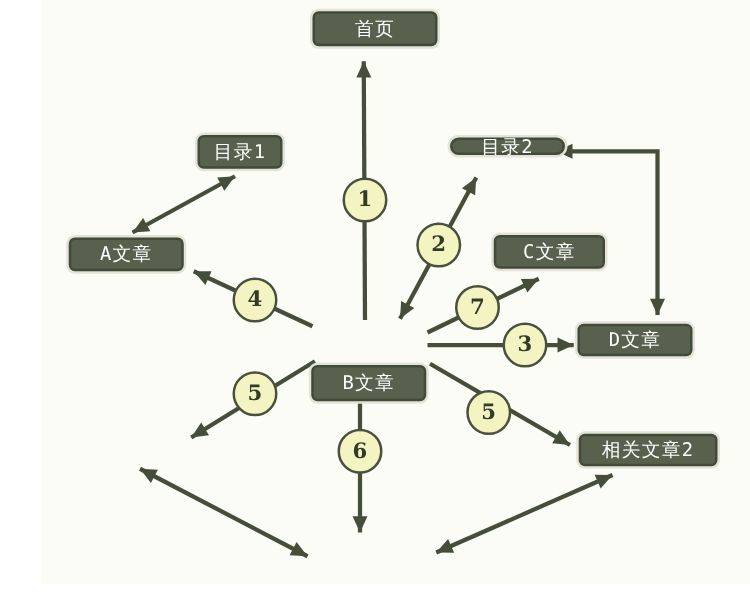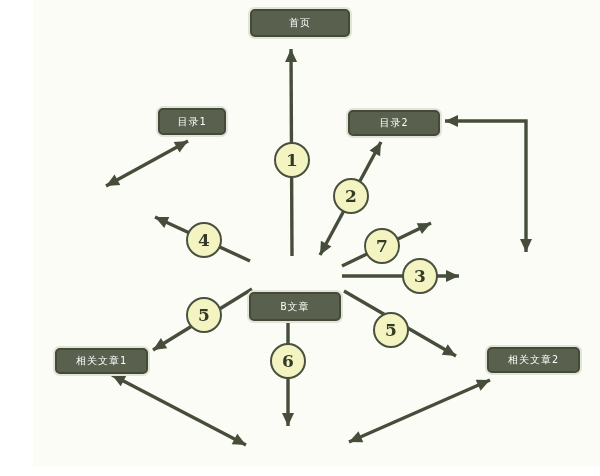--- a/index.html
+++ b/index.html
@@ -15,21 +15,21 @@
   svg.edges{position:absolute;left:0;top:0;width:600px;height:476px;}
   svg.edges line, svg.edges path{stroke:var(--arrow);stroke-width:3.4;fill:none;}
   .node{position:absolute;box-sizing:border-box;
         background:var(--node-fill);
         border:2px solid var(--node-border);
         border-radius:5px;
         box-shadow:0 0 0 2px var(--node-halo);
         color:var(--node-text);
         display:flex;align-items:center;justify-content:center;
         font-family:"DejaVu Sans Mono","DejaVu Sans",sans-serif;
-        font-size:10px;letter-spacing:1px;white-space:nowrap;}
+        font-size:15px;letter-spacing:1px;white-space:nowrap;}
   .badge{position:absolute;box-sizing:border-box;width:36px;height:36px;
          border-radius:50%;
          background:var(--badge-fill);
          border:2px solid var(--badge-border);
          color:var(--badge-text);
          display:flex;align-items:center;justify-content:center;
          font-family:"DejaVu Serif","Liberation Serif",serif;
          font-size:17px;font-weight:bold;}
 </style>
 </head>
@@ -54,24 +54,26 @@
     <line x1="288" y1="291" x2="288" y2="426" marker-start="url(#ah)" marker-end="url(#ah)"></line>
     <line x1="342" y1="266" x2="431" y2="223" marker-end="url(#ah)"></line>
     <line x1="188" y1="141" x2="106" y2="186" marker-start="url(#ah)" marker-end="url(#ah)"></line>
     <line x1="112" y1="375" x2="246" y2="445" marker-start="url(#ah)" marker-end="url(#ah)"></line>
     <line x1="349" y1="442" x2="490" y2="380" marker-start="url(#ah)" marker-end="url(#ah)"></line>
     <path d="M445,121 L526,121 L526,252" marker-start="url(#ah)" marker-end="url(#ah)"></path>
   </svg>
 
   <div class="node" style="left:250px;top:9px;width:100px;height:28px;">首页</div>
   <div class="node" style="left:158px;top:108px;width:68px;height:27px;">目录1</div>
-  <div class="node" style="left:348px;top:110px;width:92px;height:26px;">目录2</div>
+  <div class="node" style="left:360px;top:110px;width:92px;height:14px;border-radius:11px;">目录2</div>
+  <div class="node" style="left:55px;top:190px;width:92px;height:27px;">A文章</div>
+  <div class="node" style="left:395px;top:188px;width:89px;height:27px;">C文章</div>
   <div class="node" style="left:249px;top:257px;width:92px;height:29px;margin-top:35px;">B文章</div>
-  <div class="node" style="left:55px;top:348px;width:93px;height:26px;">相关文章1</div>
-  <div class="node" style="left:463px;top:347px;width:93px;height:26px;margin-left:24px;">相关文章2</div>
+  <div class="node" style="left:462px;top:259px;width:92px;height:26px;">D文章</div>
+  <div class="node" style="left:463px;top:347px;width:111px;height:26px;">相关文章2</div>
 
   <div class="badge" style="left:274px;top:142px;">1</div>
   <div class="badge" style="left:333px;top:178px;">2</div>
   <div class="badge" style="left:402px;top:258px;">3</div>
   <div class="badge" style="left:186px;top:222px;">4</div>
   <div class="badge" style="left:186px;top:297px;">5</div>
   <div class="badge" style="left:373px;top:312px;">5</div>
   <div class="badge" style="left:270px;top:343px;">6</div>
   <div class="badge" style="left:364px;top:228px;">7</div>
 </div>

